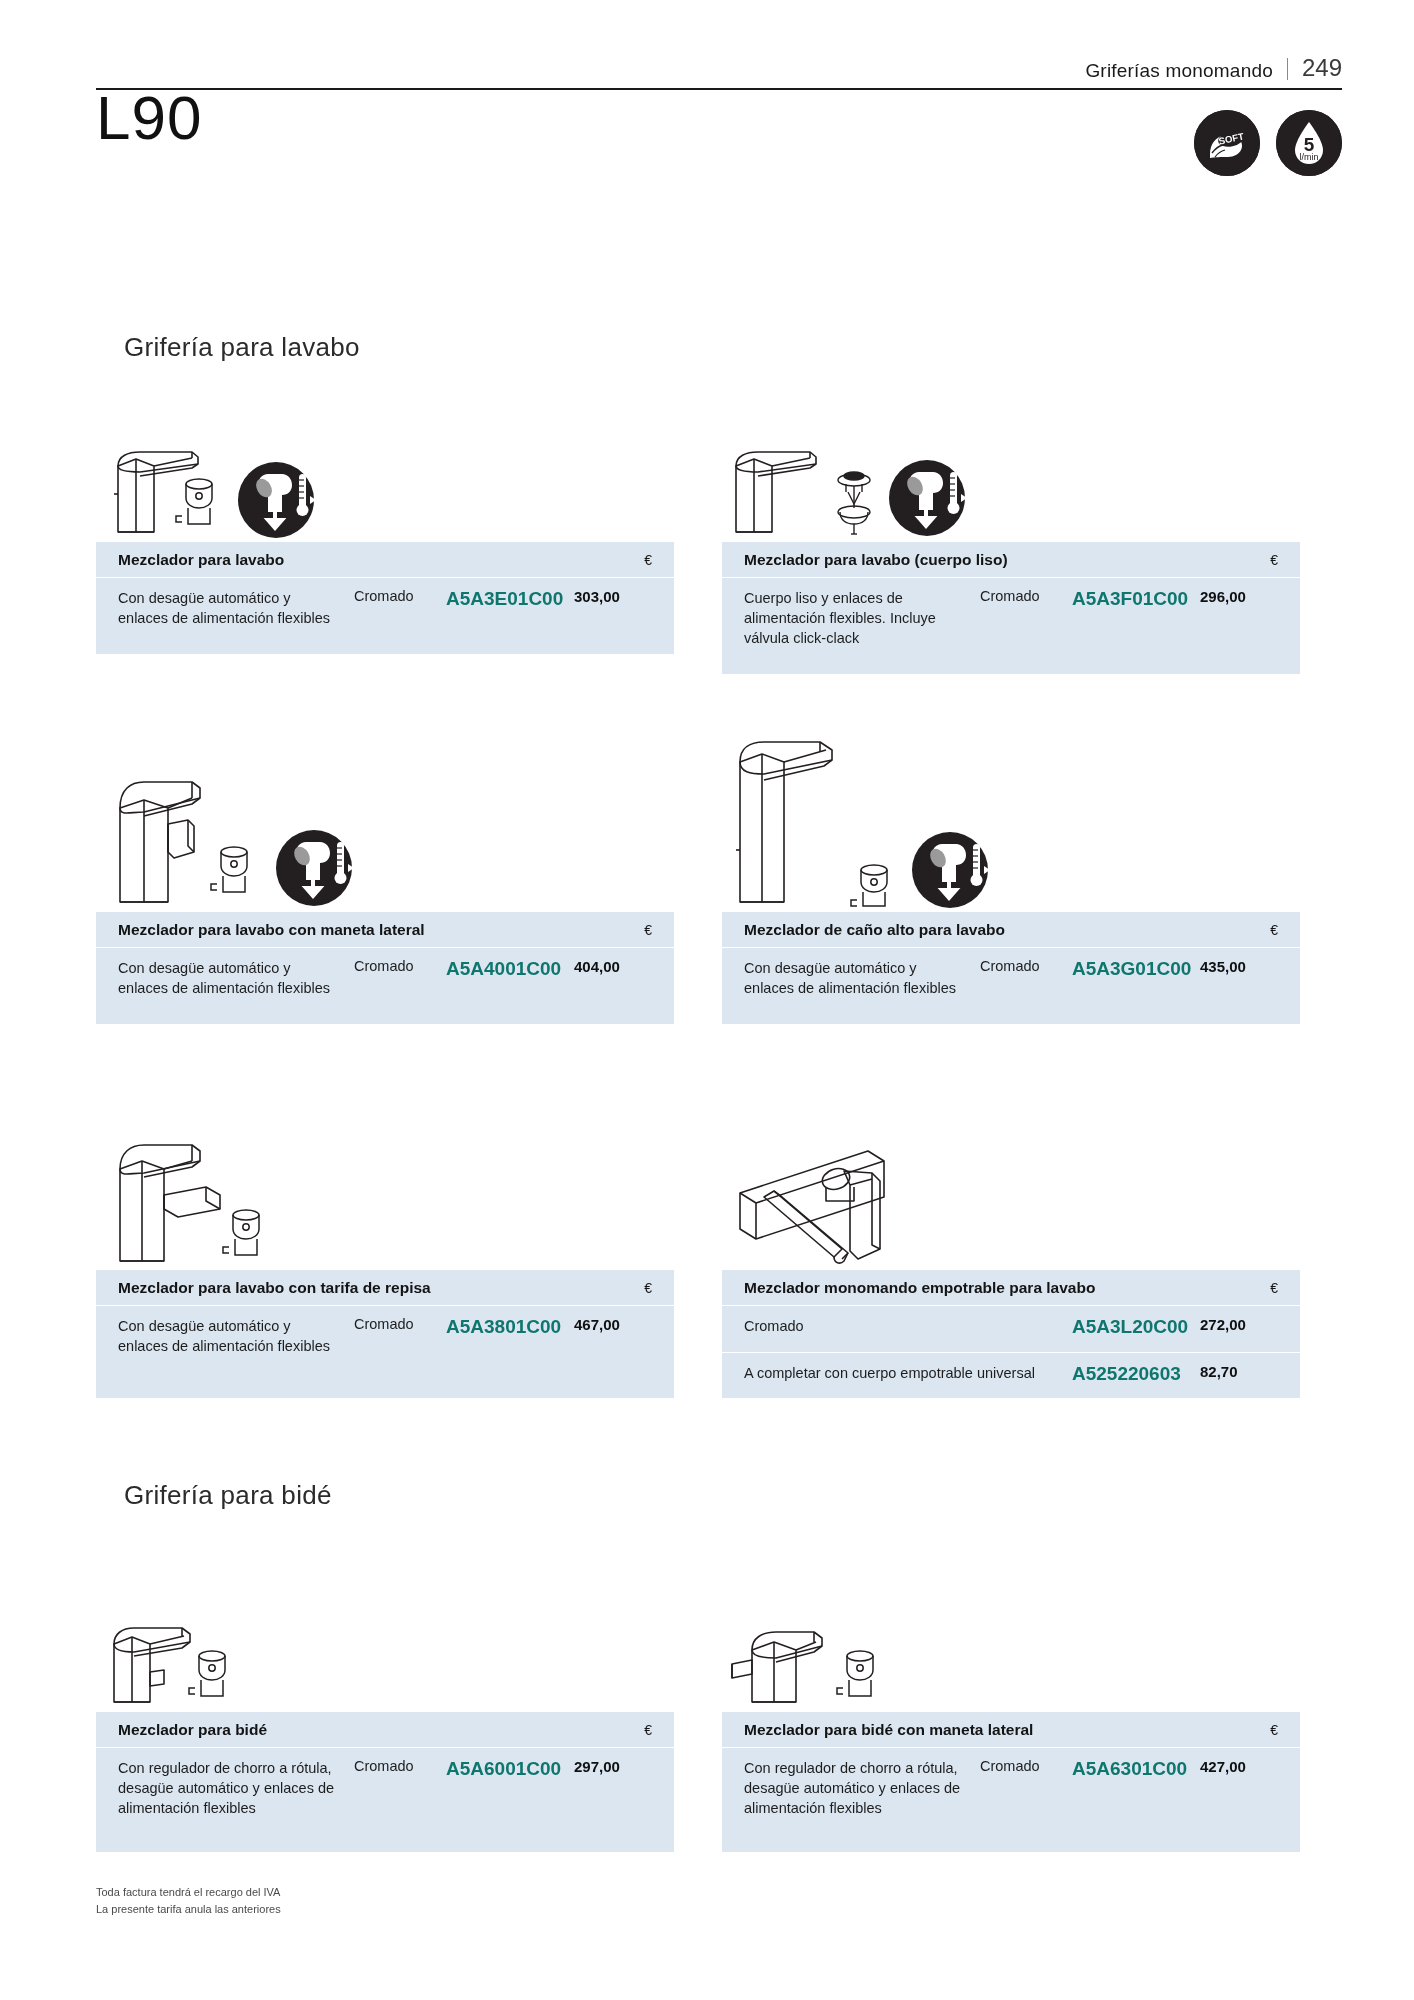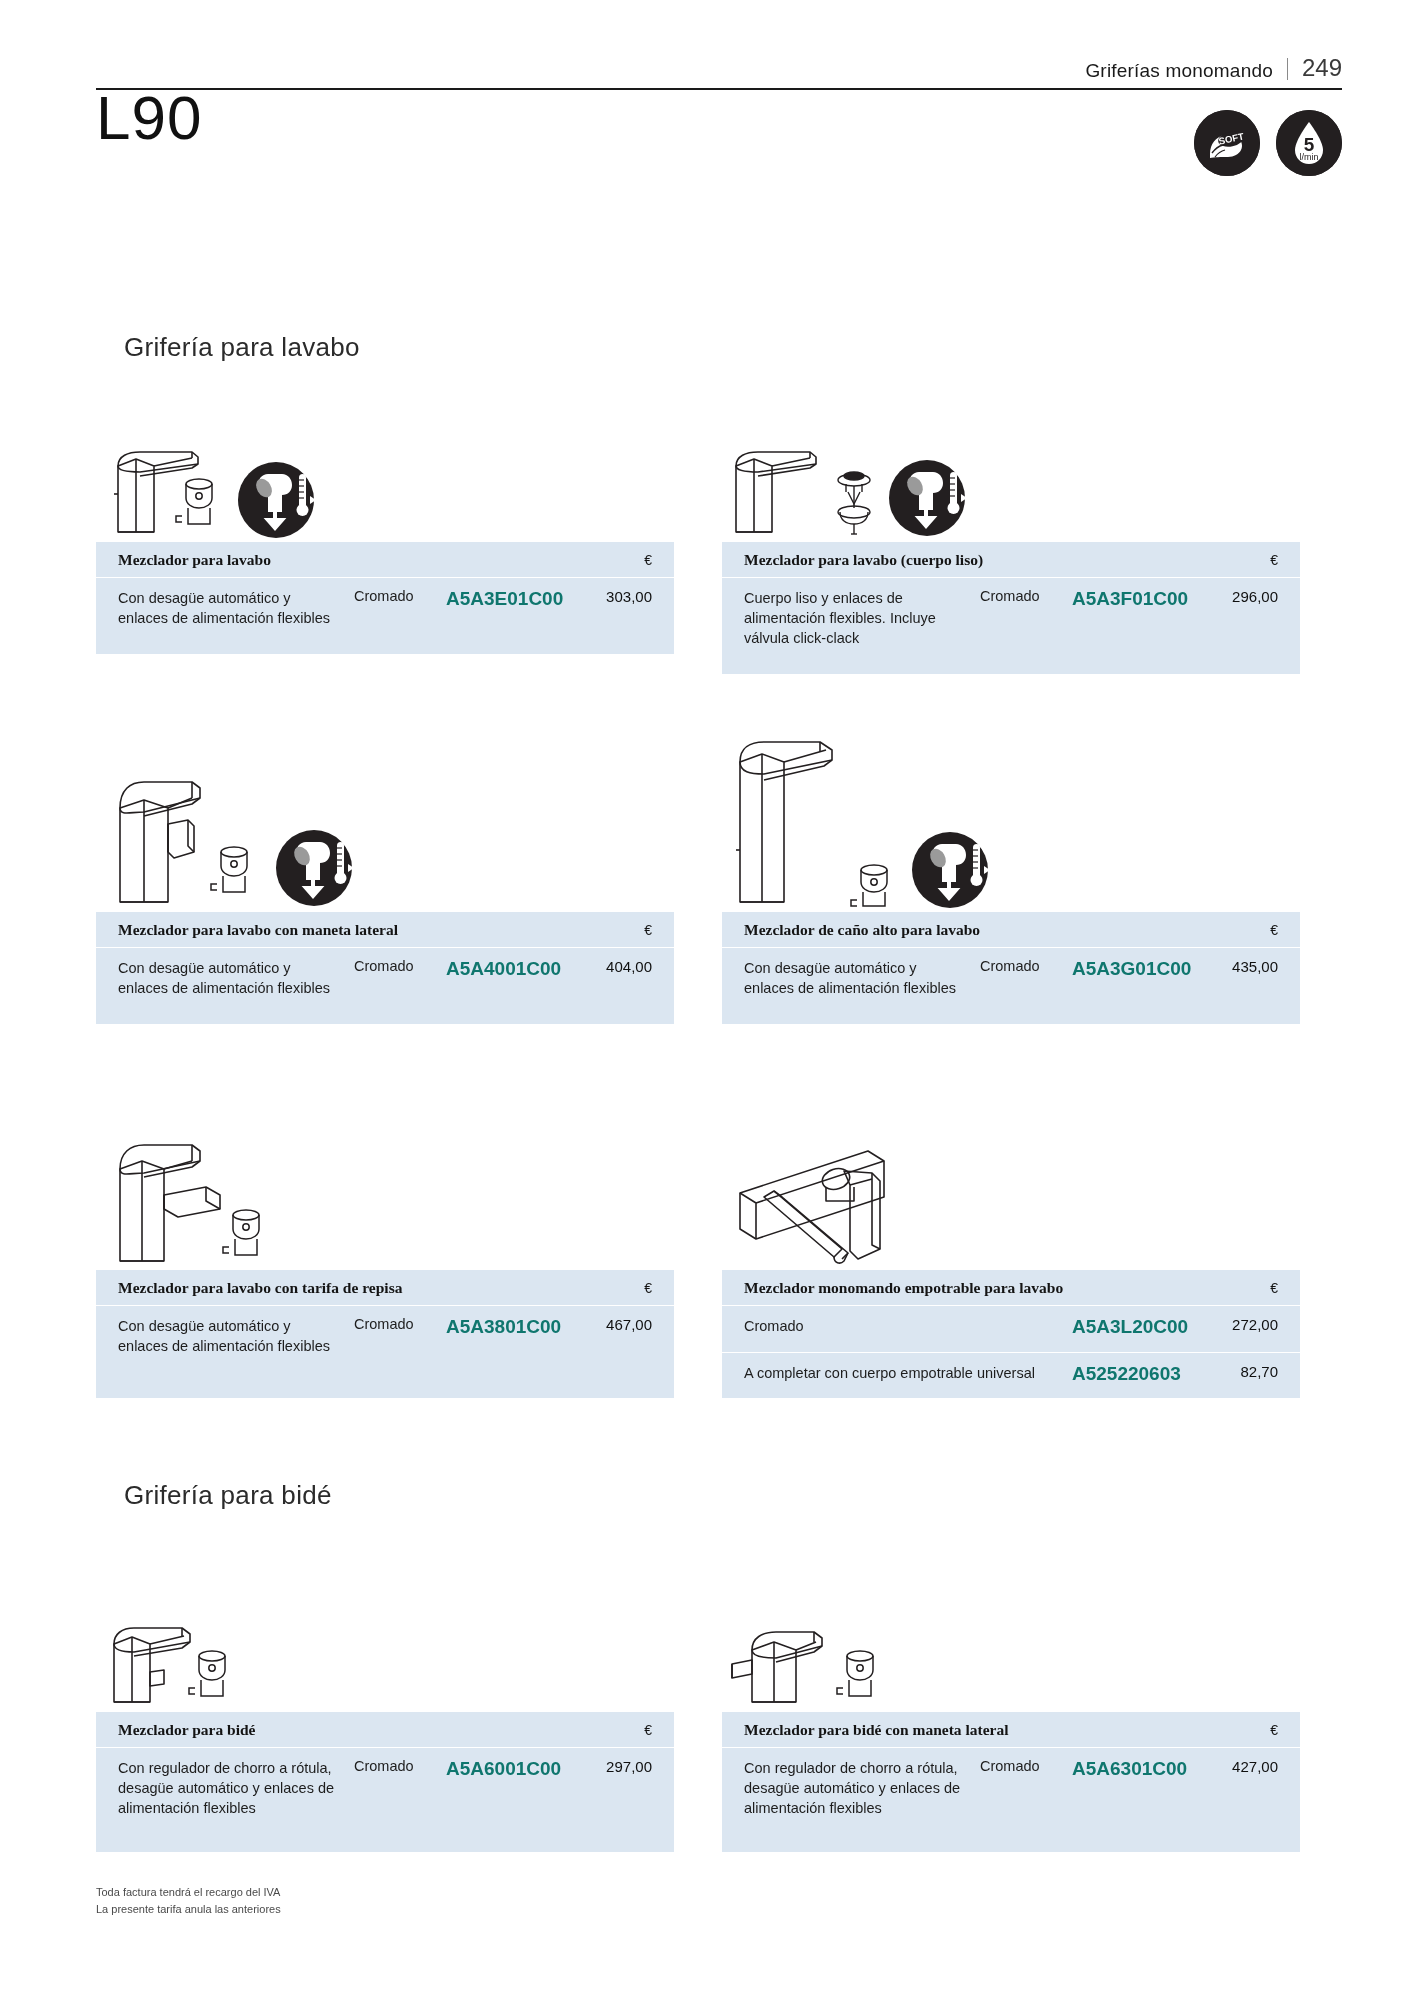--- a/index.html
+++ b/index.html
@@ -58,43 +58,43 @@
 
   .panel {
     background: #dbe6f1;
     padding: 0;
   }
   .panel-head {
     display: flex; align-items: center; justify-content: space-between;
     padding: 9px 22px 8px 22px;
     border-bottom: 1.5px solid #ffffff;
   }
-  .panel-head .ptitle { font-size: 15.5px; font-weight: bold; color: #141414; font-family: Liberation Serif, serif; }
+  .panel-head .ptitle { font-size: 15.5px; font-weight: bold; color: #141414; }
   .panel-head .eur { font-size: 14px; color: #141414; }
 
   .panel-row {
     display: flex; align-items: flex-start;
     padding: 10px 22px 12px 22px;
     min-height: 46px;
   }
   .panel-row + .panel-row { border-top: 1.5px solid #ffffff; }
   .panel-row .desc {
     flex: 1 1 auto; font-size: 14.5px; line-height: 1.38; color: #1d1d1d;
     padding-right: 10px; max-width: 262px;
   }
   .panel-row .finish {
     width: 92px; flex: none; font-size: 14.5px; color: #1d1d1d; text-align: left;
   }
   .panel-row .code {
     width: 128px; flex: none; font-size: 19px; font-weight: bold; color: #0f766e;
     text-align: left;
   }
   .panel-row .price {
-    width: 78px; flex: none; font-size: 15px; font-weight: normal; color: #101010;
-    text-align: right;
+    width: 78px; flex: none; font-size: 15px; font-weight: bold; color: #101010;
+    text-align: left;
   }
   .panel-row.no-finish .desc { max-width: 354px; }
 
   .panel-pad { height: 14px; }
 
   
   .footer {
     position: absolute; left: 96px; top: 1884px;
     font-size: 11px; line-height: 1.5; color: #4a4a4a;
   }

